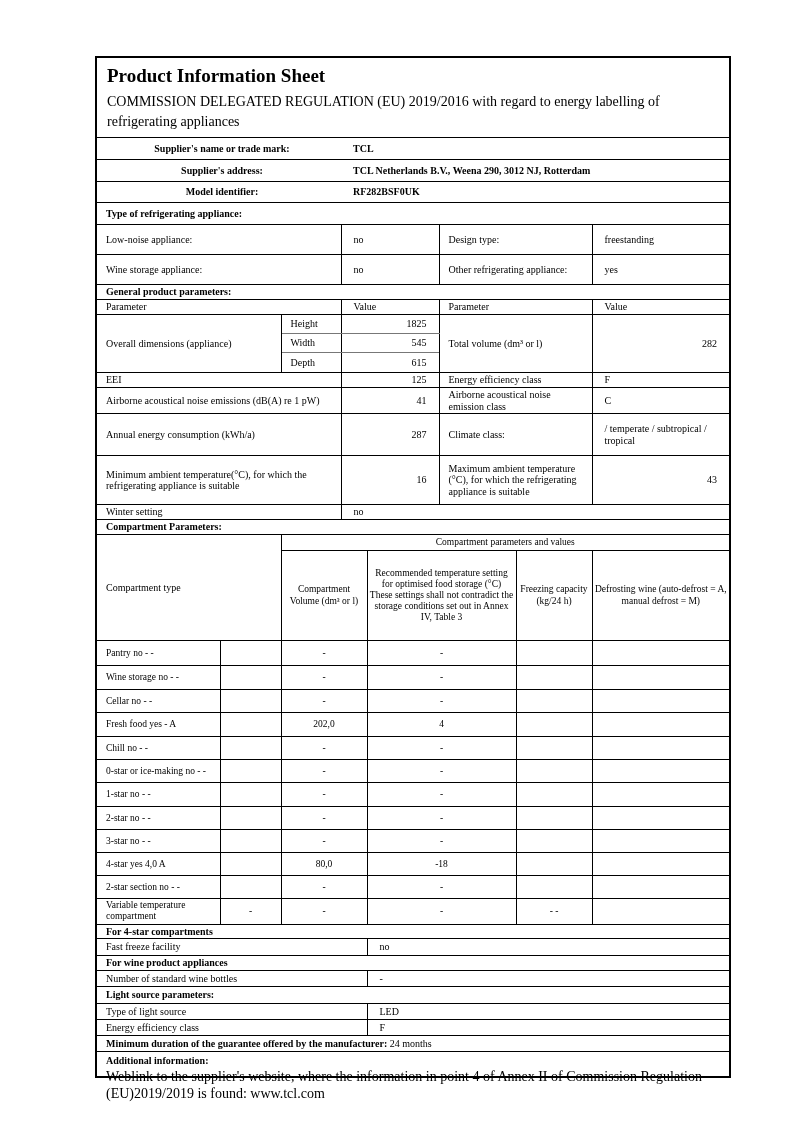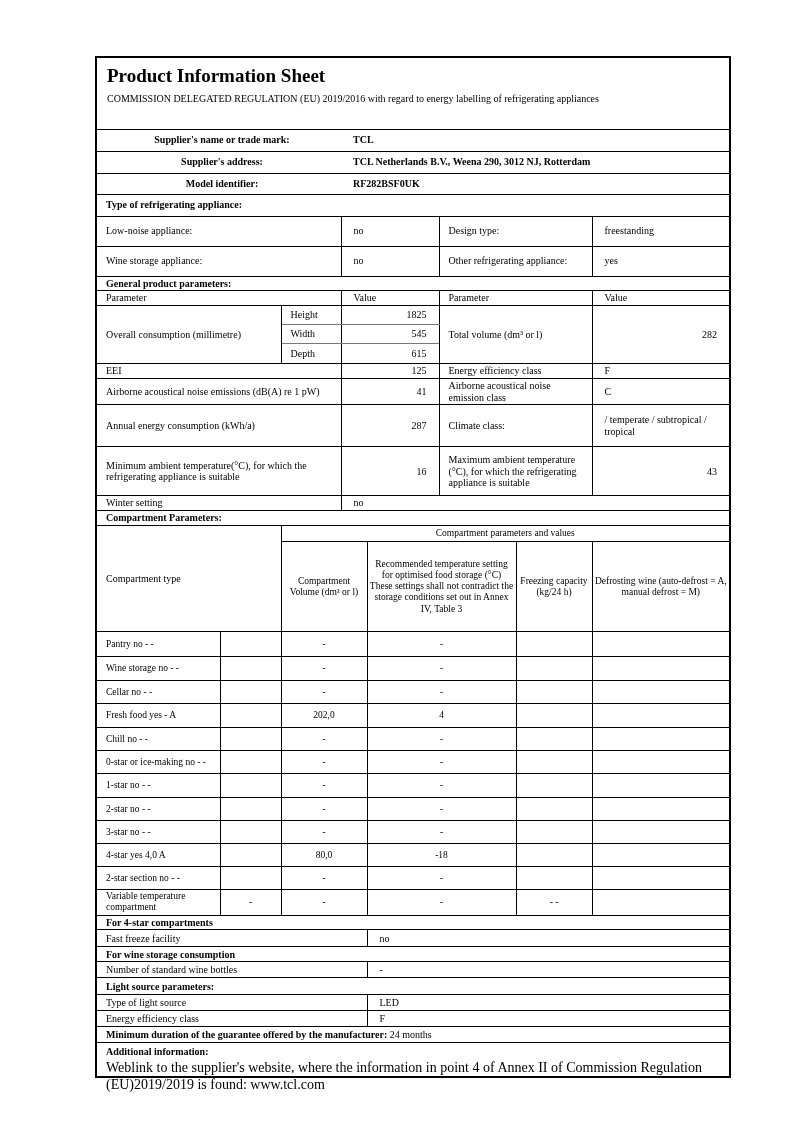--- a/index.html
+++ b/index.html
@@ -26,21 +26,21 @@
   .pl2{padding-left:12px !important;margin-top:20px;}
   .num{text-align:right;padding-right:12px !important;}
   .ctr{text-align:center;padding:0 !important;}
   .nbr{border-right:none !important;text-align:center;}
   .nbl{border-left:none !important;}
   .nbb{border-bottom:none !important;}
   .nbt{border-top:none !important;}
   .top{vertical-align:top !important;}
   .hdrcell{border:none !important;padding:0 !important;vertical-align:top !important;}
   .title{margin:0;font-size:19px;font-weight:bold;padding:7px 10px 3px 10px;line-height:1.2;}
-  .subtitle{font-size:10px;padding:1px 0 5px 10px;line-height:1.45;}
+  .subtitle{font-size:14px;padding:1px 0 5px 10px;line-height:1.45;}
   .dimdiv{border-bottom-color:#777 !important;}
   .dimdivt{border-top-color:#777 !important;}
   .chead{font-size:9.5px;text-align:center;padding:2px !important;}
   .cbody{font-size:9.5px;}
   .small9{font-size:14px;}
 </style>
 </head>
 <body>
 
 <div class="doc">
@@ -96,21 +96,21 @@
   <tr style="height:13px">
     <td colspan="8" class="b pl">General product parameters:</td>
   </tr>
   <tr style="height:14px">
     <td colspan="3" class="pl">Parameter</td>
     <td colspan="2" class="pl2">Value</td>
     <td colspan="2" class="pl">Parameter</td>
     <td class="pl2">Value</td>
   </tr>
   <tr style="height:19px">
-    <td colspan="2" rowspan="3" class="pl">Overall consumption (millimetre)</td>
+    <td colspan="2" rowspan="3" class="pl">Overall dimensions (appliance)</td>
     <td class="pl dimdiv">Height</td>
     <td colspan="2" class="num dimdiv">1825</td>
     <td colspan="2" rowspan="3" class="pl">Total volume (dm³ or l)</td>
     <td rowspan="3" class="num">282</td>
   </tr>
   <tr style="height:19px">
     <td class="pl dimdiv dimdivt">Width</td>
     <td colspan="2" class="num dimdiv dimdivt">545</td>
   </tr>
   <tr style="height:20px">
@@ -259,21 +259,21 @@
 
   <tr style="height:14px">
     <td colspan="8" class="b pl">For 4-star compartments</td>
   </tr>
   <tr style="height:17px">
     <td colspan="4" class="pl">Fast freeze facility</td>
     <td colspan="4" class="pl2">no</td>
   </tr>
 
   <tr style="height:15px">
-    <td colspan="8" class="b pl">For wine storage consumption</td>
+    <td colspan="8" class="b pl">For wine product appliances</td>
   </tr>
   <tr style="height:16px">
     <td colspan="4" class="pl">Number of standard wine bottles</td>
     <td colspan="4" class="pl2">-</td>
   </tr>
 
   <tr style="height:17px">
     <td colspan="8" class="b pl">Light source parameters:</td>
   </tr>
   <tr style="height:16px">

